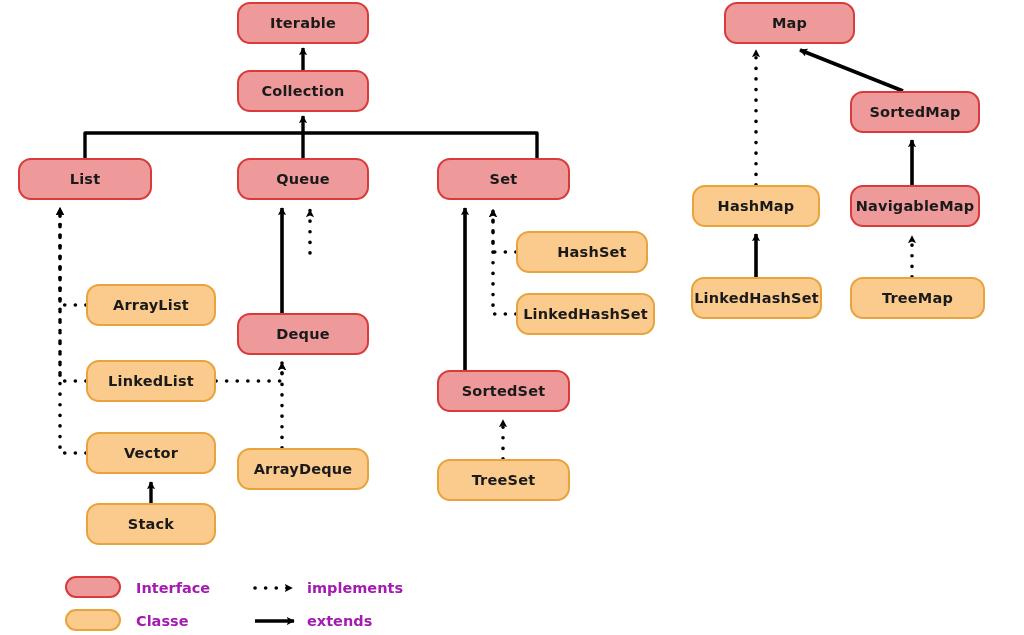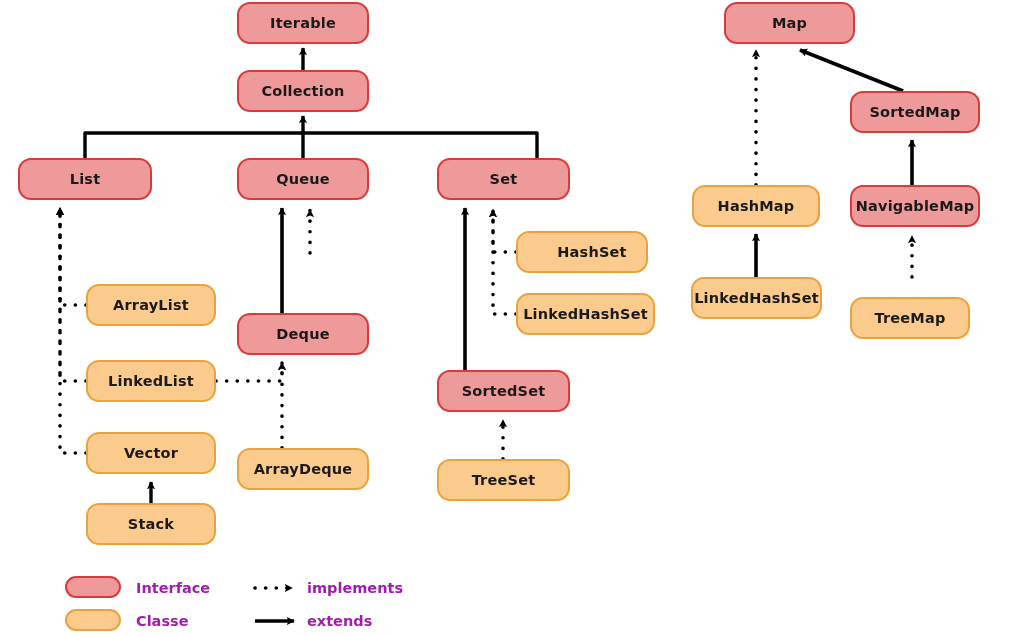--- a/index.html
+++ b/index.html
@@ -216,21 +216,21 @@
   </div>
   <div class="node klass" style="left:692px; top:185px; width:128px; height:42px;">
     <span>HashMap</span>
   </div>
   <div class="node iface" style="left:850px; top:185px; width:130px; height:42px;">
     <span>NavigableMap</span>
   </div>
   <div class="node klass" style="left:691px; top:277px; width:131px; height:42px;">
     <span>LinkedHashSet</span>
   </div>
-  <div class="node klass" style="left:850px; top:277px; width:120px; height:42px;margin-top:20px;">
+  <div class="node klass" style="left:850px; top:277px; width:135px; height:42px;">
     <span>TreeMap</span>
   </div>
 
   <div class="legend-swatch iface" style="left:65px; top:576px; width:56px; height:22px;"></div>
   <div class="legend-label" style="left:136px; top:580px;">Interface</div>
 
   <div class="legend-swatch klass" style="left:65px; top:609px; width:56px; height:22px;"></div>
   <div class="legend-label" style="left:136px; top:613px;">Classe</div>
 
   <div class="legend-label" style="left:307px; top:580px;">implements</div>

